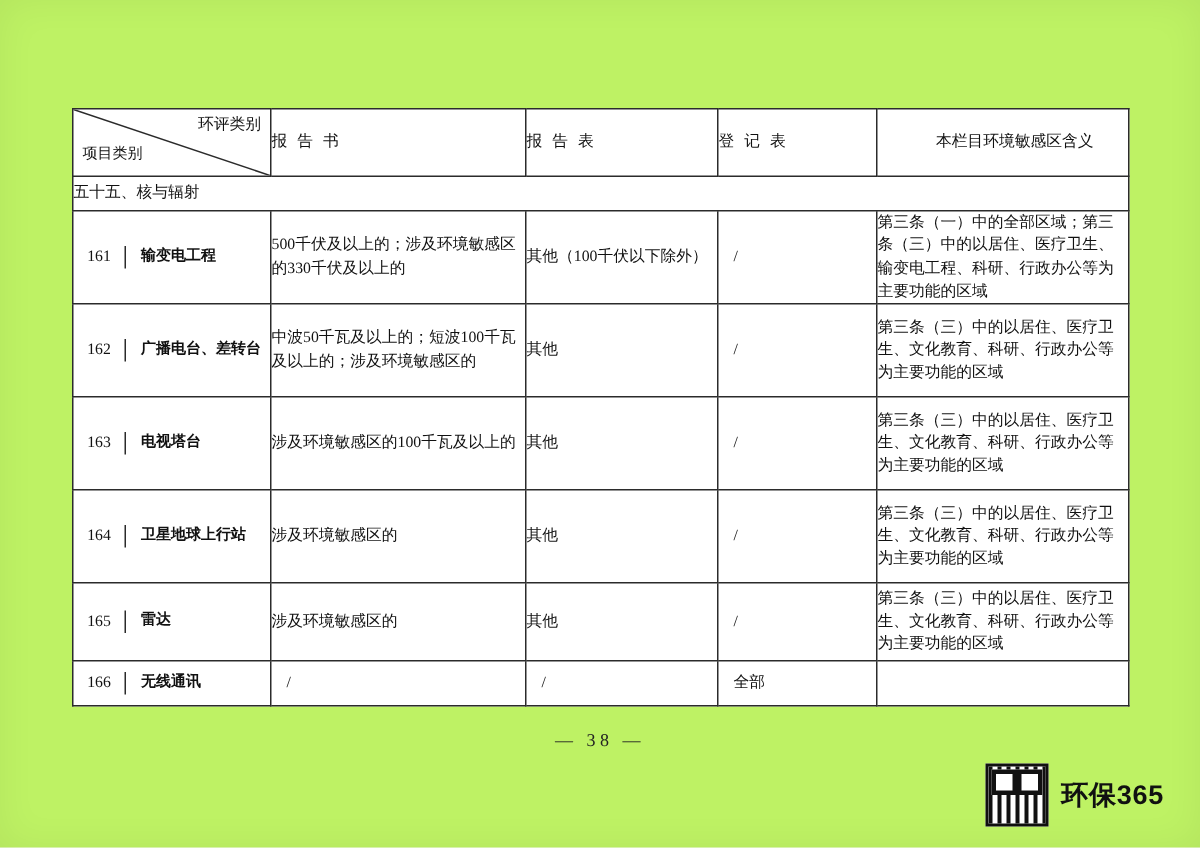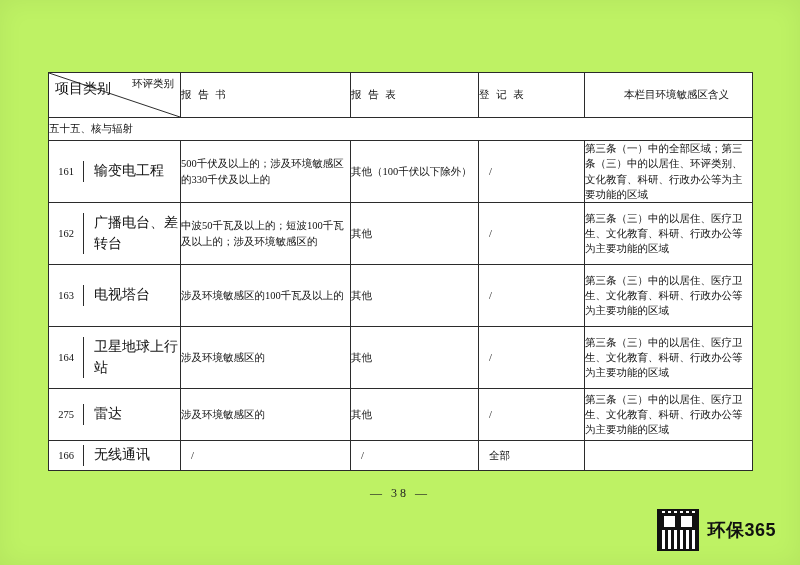--- a/index.html
+++ b/index.html
@@ -66,22 +66,22 @@
   .hdr-diag .lbl-top {
     position: absolute;
     right: 6px;
     top: 3px;
     font-size: 10.5px;
     white-space: nowrap;
   }
   .hdr-diag .lbl-bot {
     position: absolute;
     left: 6px;
-    bottom: 18px;
-    font-size: 14px;
+    bottom: 6px;
+    font-size: 10px;
     white-space: nowrap;
     font-family: Liberation Mono, monospace;
   }
   .hdr-cell {
     text-align: left;
     height: 44px;
     font-size: 11px;
     letter-spacing: 2px;
     font-family: Liberation Serif, serif;
   }
@@ -124,21 +124,22 @@
     display: flex;
     align-items: center;
     justify-content: center;
     font-size: 10.5px;
   }
   .split .t {
     flex: 1;
     display: flex;
     align-items: center;
     padding-left: 10px;
-    font-size: 14px;
+    font-size: 10px;
+    font-weight: bold;
   }
   td.c0cell {
     padding: 0;
   }
   .row-h-1 { height: 62px; }
   .row-h-2 { height: 62px; }
   .row-h-3 { height: 62px; }
   .row-h-4 { height: 62px; }
   .row-h-5 { height: 52px; }
   .row-h-6 { height: 30px; }
@@ -233,21 +234,21 @@
         <tr class="row-h-1">
           <td class="c0cell">
             <div class="split">
               <div class="n">161</div>
               <div class="t">输变电工程</div>
             </div>
           </td>
           <td class="body-cell">500千伏及以上的；涉及环境敏感区的330千伏及以上的</td>
           <td class="body-cell center">其他（100千伏以下除外）</td>
           <td class="body-cell slash">/</td>
-          <td class="meaning-cell">第三条（一）中的全部区域；第三条（三）中的以居住、环评类别、文化教育、科研、行政办公等为主要功能的区域</td>
+          <td class="meaning-cell">第三条（一）中的全部区域；第三条（三）中的以居住、医疗卫生、输变电工程、科研、行政办公等为主要功能的区域</td>
         </tr>
 
         <tr class="row-h-2">
           <td class="c0cell">
             <div class="split">
               <div class="n">162</div>
               <div class="t">广播电台、差转台</div>
             </div>
           </td>
           <td class="body-cell">中波50千瓦及以上的；短波100千瓦及以上的；涉及环境敏感区的</td>
@@ -278,21 +279,21 @@
           </td>
           <td class="body-cell">涉及环境敏感区的</td>
           <td class="body-cell center">其他</td>
           <td class="body-cell slash">/</td>
           <td class="meaning-cell">第三条（三）中的以居住、医疗卫生、文化教育、科研、行政办公等为主要功能的区域</td>
         </tr>
 
         <tr class="row-h-5">
           <td class="c0cell">
             <div class="split">
-              <div class="n">275</div>
+              <div class="n">165</div>
               <div class="t">雷达</div>
             </div>
           </td>
           <td class="body-cell">涉及环境敏感区的</td>
           <td class="body-cell center">其他</td>
           <td class="body-cell slash">/</td>
           <td class="meaning-cell">第三条（三）中的以居住、医疗卫生、文化教育、科研、行政办公等为主要功能的区域</td>
         </tr>
 
         <tr class="row-h-6">

